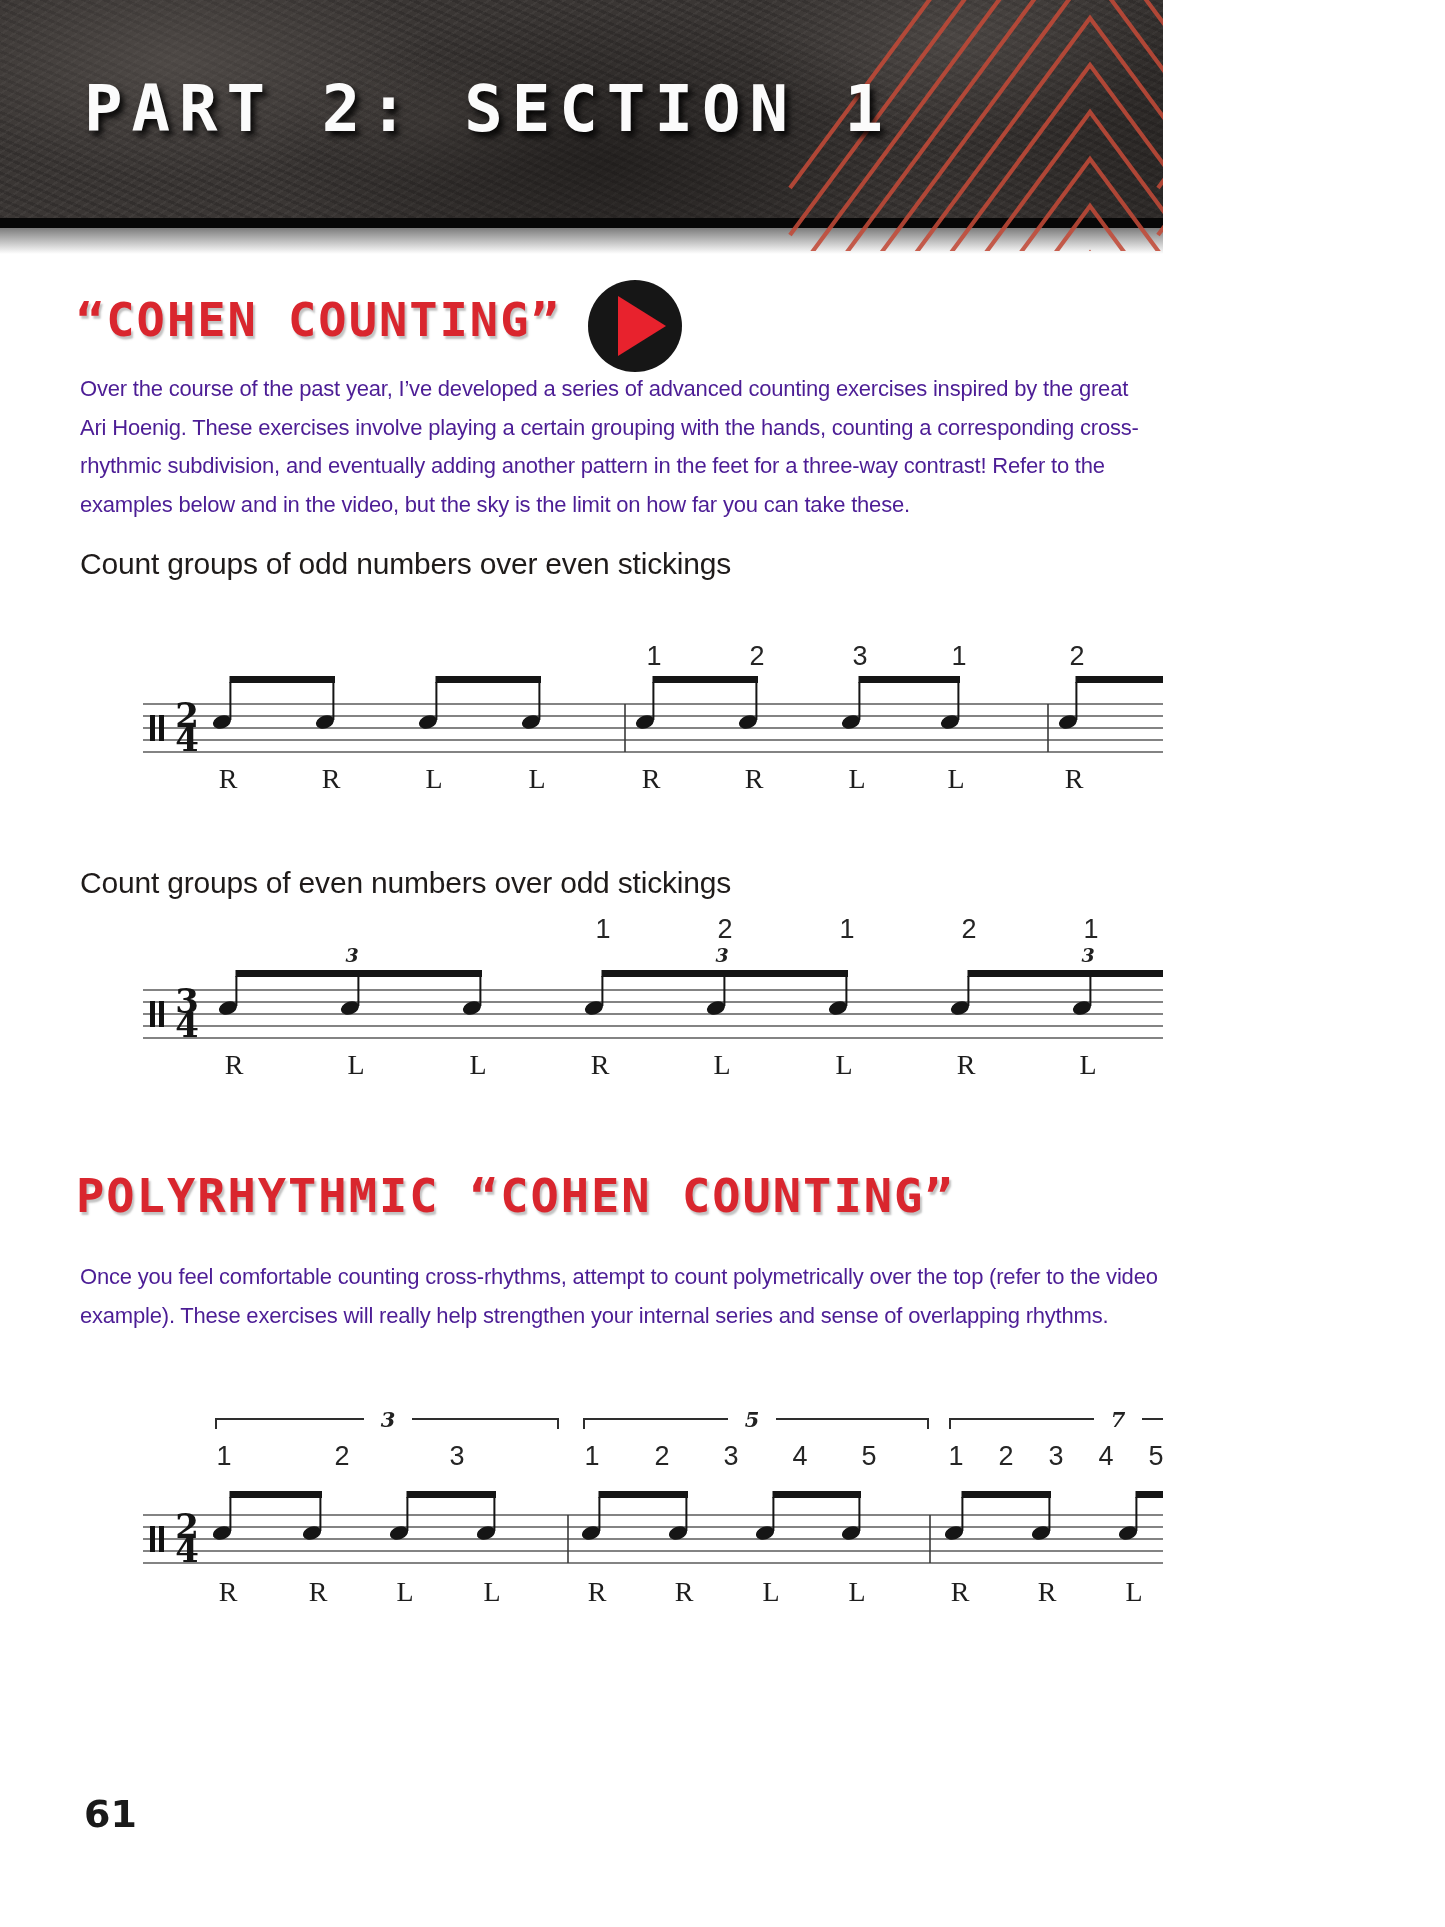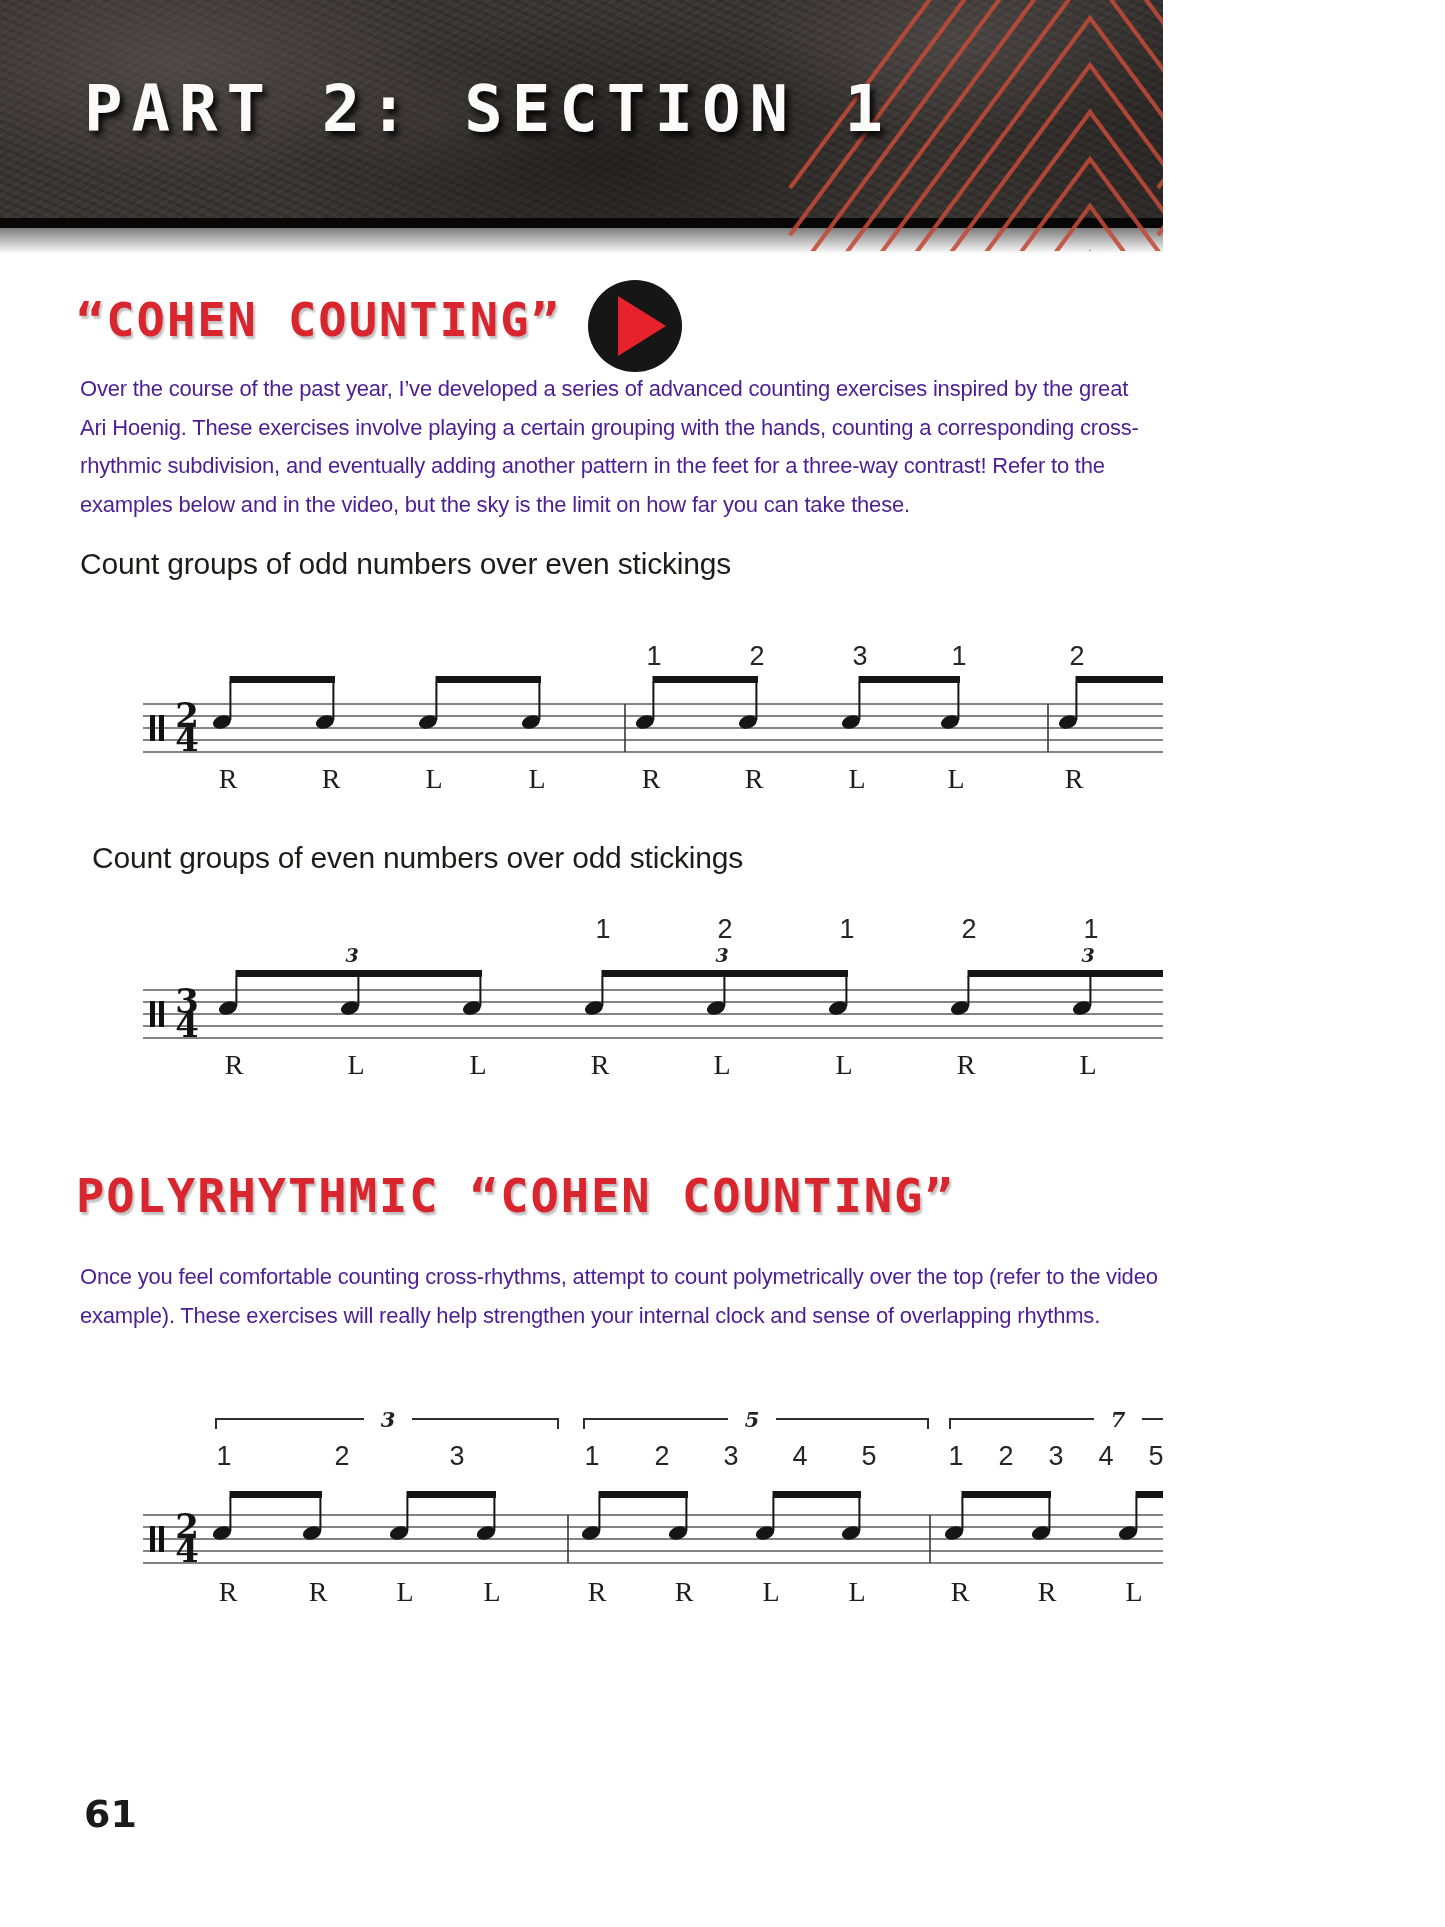--- a/index.html
+++ b/index.html
@@ -34,21 +34,21 @@
   .play-btn{position:absolute;left:588px;top:280px;width:94px;height:92px;border:none;padding:0;
     background:#161616;border-radius:50%;cursor:pointer;}
   .play-tri{position:absolute;left:30px;top:16px;width:0;height:0;
     border-top:30px solid transparent;border-bottom:30px solid transparent;border-left:48px solid #e8222d;}
   .body-text{position:absolute;margin:0;white-space:pre-line;
     font-size:22px;line-height:38.5px;letter-spacing:-0.2px;color:#4c1d95;}
   #p1{left:80px;top:370px;width:1320px;}
   #p2{left:80px;top:1258px;width:1330px;}
   .caption{position:absolute;margin:0;font-weight:normal;font-size:30px;color:#1f1b1a;letter-spacing:-0.2px;}
   #cap1{left:80px;top:547px;}
-  #cap2{left:80px;top:841px;margin-left:12px;}
+  #cap2{left:80px;top:866px;}
   .center-note{position:absolute;left:0;top:1098px;width:1445px;margin:0;text-align:center;
     font-weight:bold;font-size:29px;color:#1f1b1a;}
   .page-number{position:absolute;left:84px;top:1792px;font-family:"DejaVu Sans",sans-serif;
     font-weight:bold;font-size:38px;color:#1a1a1a;}
 
   
   .staff-svg{position:absolute;left:0;width:1445px;}
   #staff1{top:628px;height:180px;}
   #staff2{top:898px;height:195px;}
   #staff3{top:1403px;height:212px;}
@@ -222,21 +222,21 @@
         <text x="352" y="64" class="tup" text-anchor="middle">3</text>
         <text x="722" y="64" class="tup" text-anchor="middle">3</text>
         <text x="1088" y="64" class="tup" text-anchor="middle">3</text>
       </g>
     </svg>
 
 
   <h2 class="red-title" id="title2">POLYRHYTHMIC “COHEN COUNTING”</h2>
 
   <p class="body-text" id="p2">Once you feel comfortable counting cross-rhythms, attempt to count polymetrically over the top (refer to the video
-example). These exercises will really help strengthen your internal clock and sense of overlapping rhythms.</p>
+example). These exercises will really help strengthen your internal series and sense of overlapping rhythms.</p>
 
   <svg class="staff-svg" id="staff3" viewBox="0 0 1445 212">
       <g>
         <line x1="143" y1="112" x2="1308" y2="112" stroke="#5a5a5a" stroke-width="1.6"></line>
         <line x1="143" y1="124" x2="1308" y2="124" stroke="#5a5a5a" stroke-width="1.6"></line>
         <line x1="143" y1="136" x2="1308" y2="136" stroke="#5a5a5a" stroke-width="1.6"></line>
         <line x1="143" y1="148" x2="1308" y2="148" stroke="#5a5a5a" stroke-width="1.6"></line>
         <line x1="143" y1="160" x2="1308" y2="160" stroke="#5a5a5a" stroke-width="1.6"></line>
         <rect x="150" y="123" width="5" height="26" fill="#111"></rect>
         <rect x="159" y="123" width="5" height="26" fill="#111"></rect>

